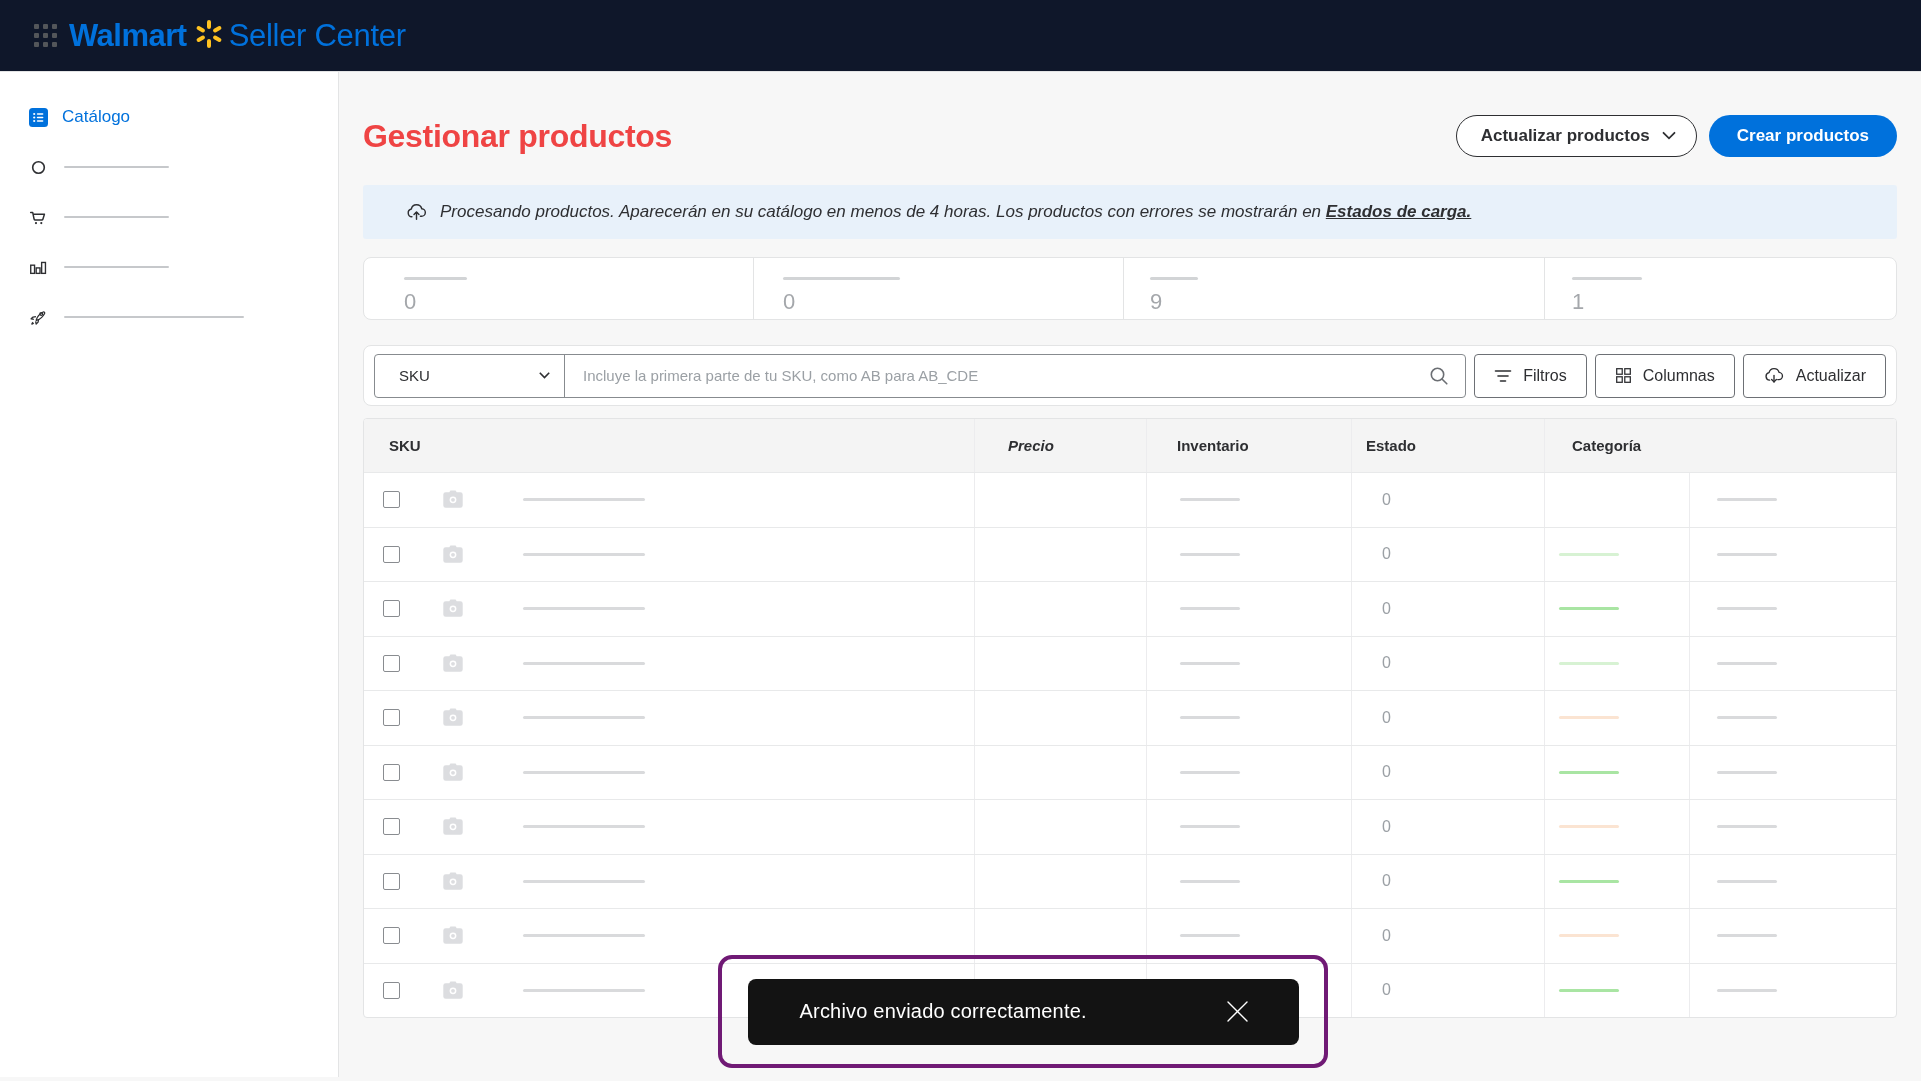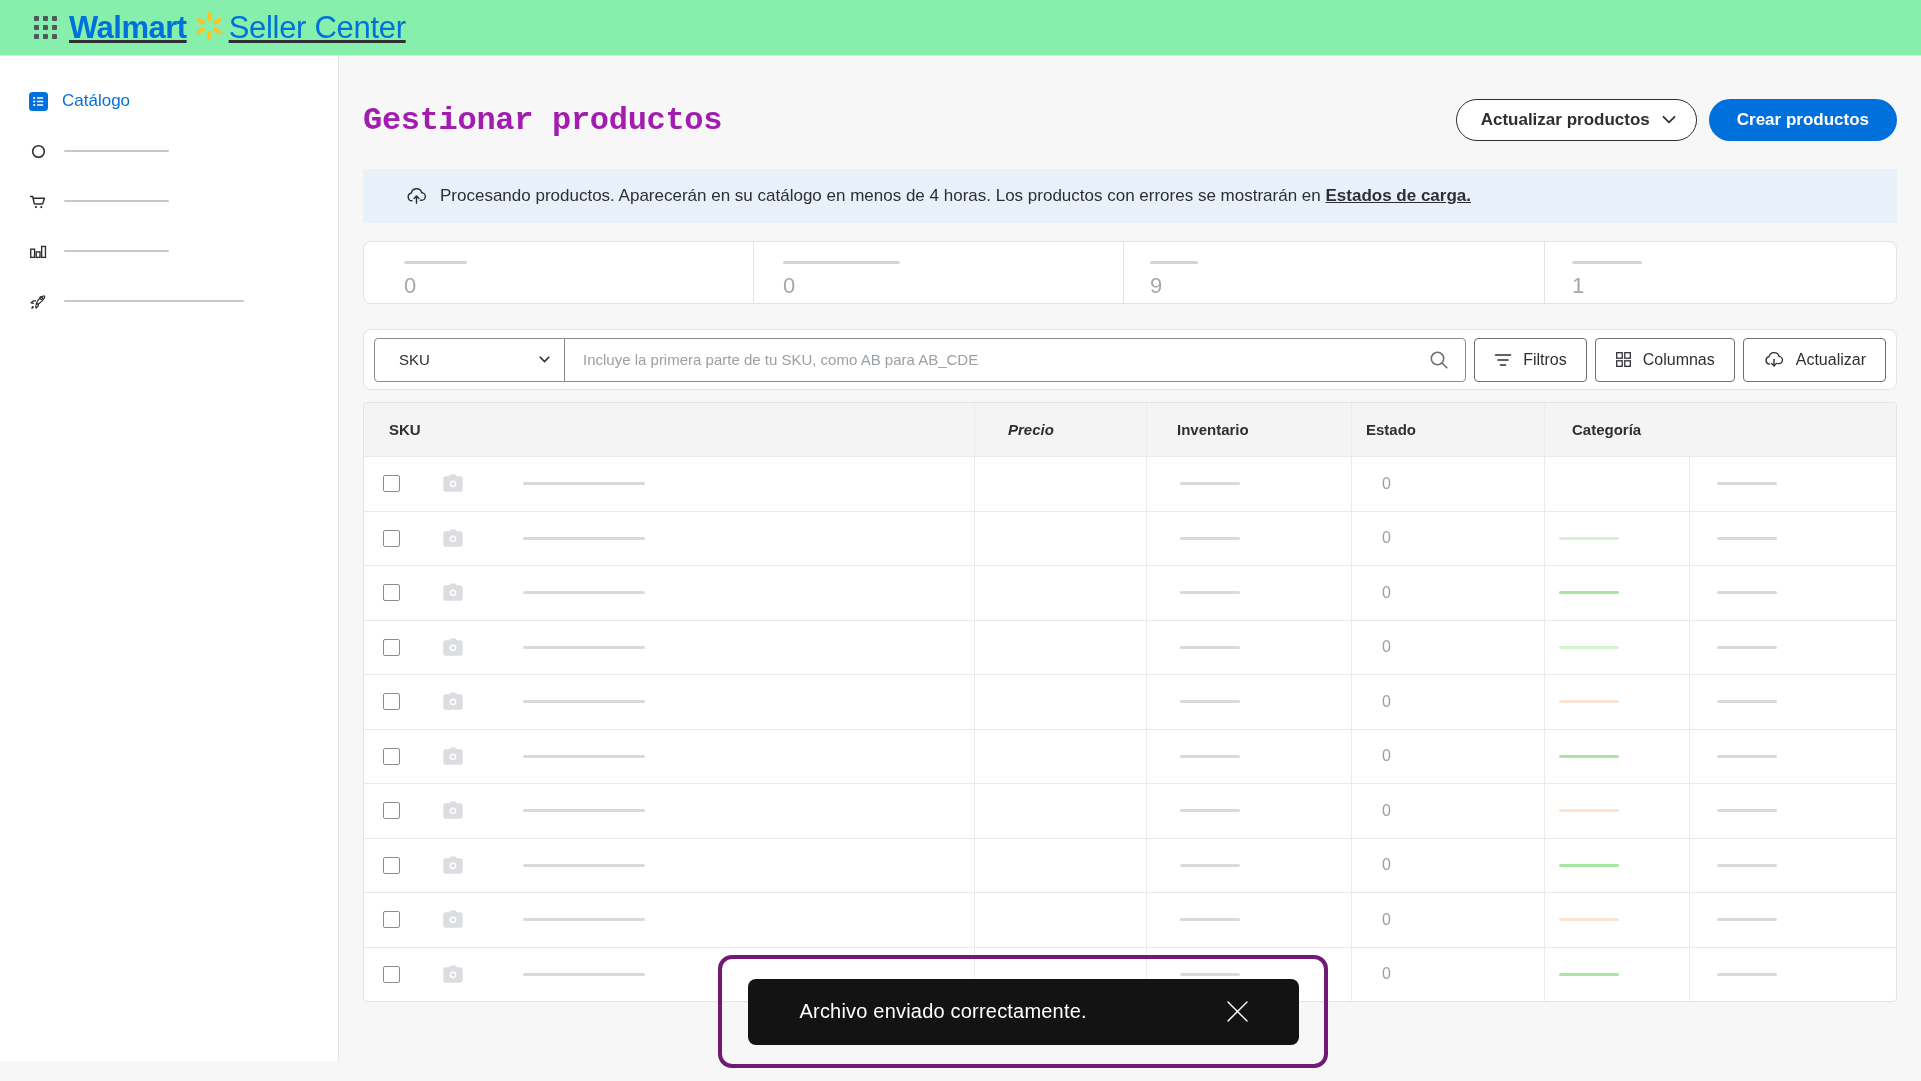--- a/index.html
+++ b/index.html
@@ -4,22 +4,22 @@
 <style>
   * { margin:0; padding:0; box-sizing:border-box; }
   html,body { width:1921px; height:1081px; overflow:hidden; }
   body {
     font-family:"Liberation Sans","DejaVu Sans",sans-serif;
     background:#f7f7f7; color:#2e2f32;
   }
 
   
   .topbar {
-    height:56px; background:#86efac; border-bottom:1px solid #e3e4e5;
-    display:flex; align-items:center;text-decoration:underline;
+    height:72px; background:#0f172a; border-bottom:1px solid #e3e4e5;
+    display:flex; align-items:center;
   }
   .waffle { margin-left:34px; display:grid; grid-template-columns:repeat(3,5px); gap:4px; cursor:pointer; }
   .waffle i { width:5px; height:5px; background:#53565a; border-radius:1px; }
   .brand { display:flex; align-items:center; margin-left:12px; }
   .brand .walmart { color:#0071dc; font-size:31px; font-weight:700; letter-spacing:-0.5px; }
   .brand .spark { margin:0 5px 0 7px; }
   .brand .seller { color:#0071dc; font-size:31px; font-weight:400; letter-spacing:-0.3px; }
 
   
   .body-row { display:flex; height:1005px; }
@@ -30,36 +30,36 @@
   .nav-item { height:50px; display:flex; align-items:center; padding-left:27px; cursor:pointer; }
   .nav-item .nicon { width:22px; display:flex; justify-content:center; }
   .nav-item .nlabel { margin-left:13px; font-size:17px; font-weight:500; color:#0071dc; }
   .skel { display:inline-block; height:3px; border-radius:2px; background:#d7d8da; }
   .nav-skel { height:2px; background:#c6c8cb; margin-left:15px; }
 
   main { flex:1; padding:0 24px; }
 
   
   .title-row { margin-top:42px; display:flex; align-items:center; justify-content:space-between; height:44px; }
-  h1 { font-size:32px; font-weight:700; color:#a21caf; letter-spacing:-0.3px;font-family:Liberation Mono, monospace; }
+  h1 { font-size:32px; font-weight:700; color:#ef4444; letter-spacing:-0.3px; }
   .actions { display:flex; gap:12px; align-items:center; }
   .btn-pill {
     height:42px; border-radius:21px; font-size:17px; font-weight:600;
     display:inline-flex; align-items:center; cursor:pointer;
     font-family:inherit;
   }
   .btn-outline { background:#fff; border:1px solid #2e2f32; color:#2e2f32; padding:0 20px 0 24px; gap:12px; }
   .btn-primary { background:#0071dc; border:none; color:#fff; padding:0 28px; }
 
   
   .banner {
     margin-top:27px; height:54px; background:#e8f1fa; border-radius:3px;
     display:flex; align-items:center; padding-left:42px; font-size:17px; font-weight:500;
   }
-  .banner .btext { margin-left:12px; }
+  .banner .btext { margin-left:12px;font-style:italic; }
   .banner a { color:#2e2f32; font-weight:600; text-decoration:underline; cursor:pointer; }
 
   
   .cards {
     margin-top:18px; height:63px; background:#fff;
     border:1px solid #e3e4e5; border-radius:8px;
     display:grid; grid-template-columns:389px 370px 421px 1fr;
   }
   .card { padding-top:15px; }
   .card + .card { border-left:1px solid #e3e4e5; }

